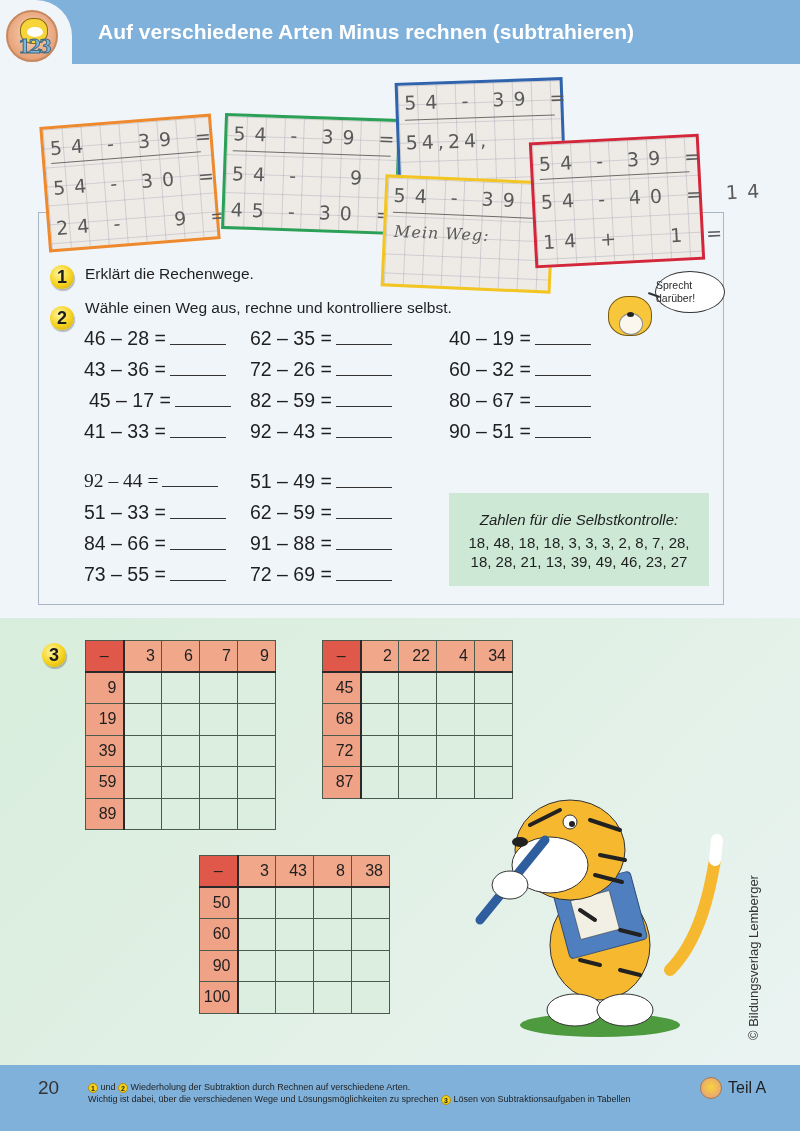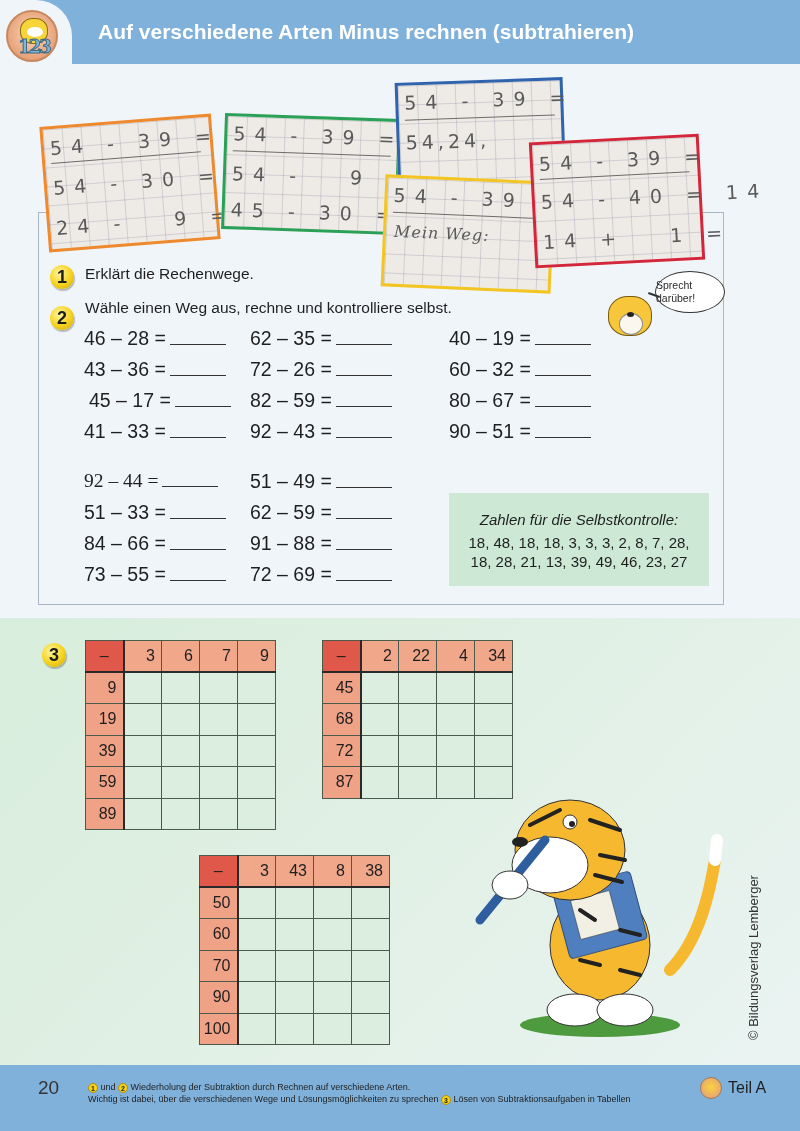--- a/index.html
+++ b/index.html
@@ -272,27 +272,20 @@
   </tr>
   <tr>
         <td class="row-head">50</td>
         <td class="cell"></td>
         <td class="cell"></td>
         <td class="cell"></td>
         <td class="cell"></td>
       </tr>
   <tr>
         <td class="row-head">60</td>
-        <td class="cell"></td>
-        <td class="cell"></td>
-        <td class="cell"></td>
-        <td class="cell"></td>
-      </tr>
-  <tr>
-        <td class="row-head">70</td>
         <td class="cell"></td>
         <td class="cell"></td>
         <td class="cell"></td>
         <td class="cell"></td>
       </tr>
   <tr>
         <td class="row-head">90</td>
         <td class="cell"></td>
         <td class="cell"></td>
         <td class="cell"></td>

